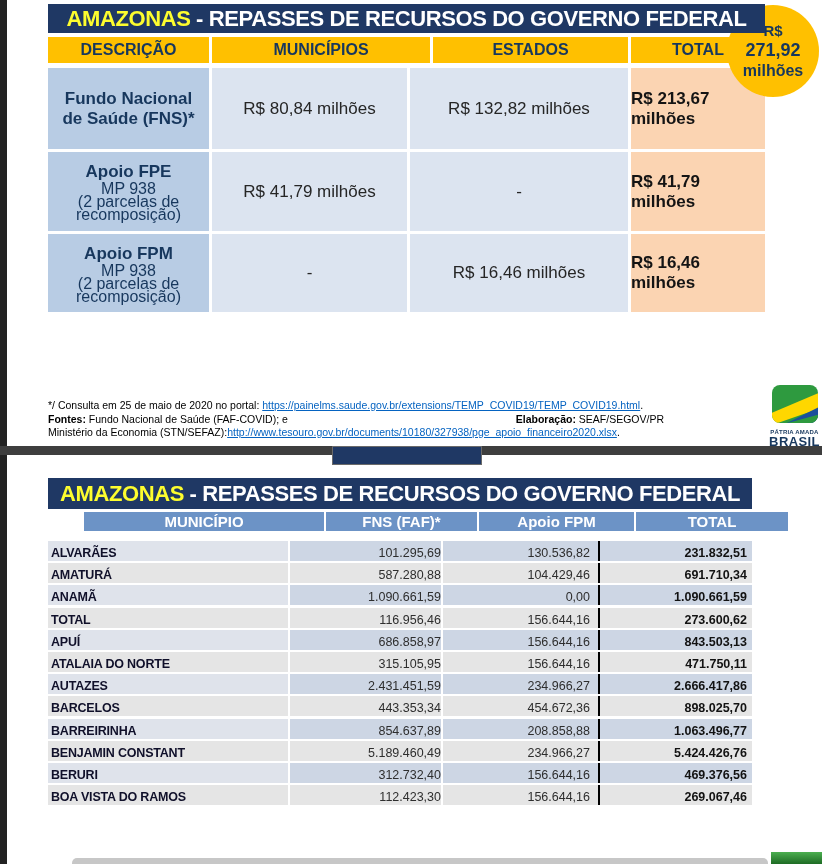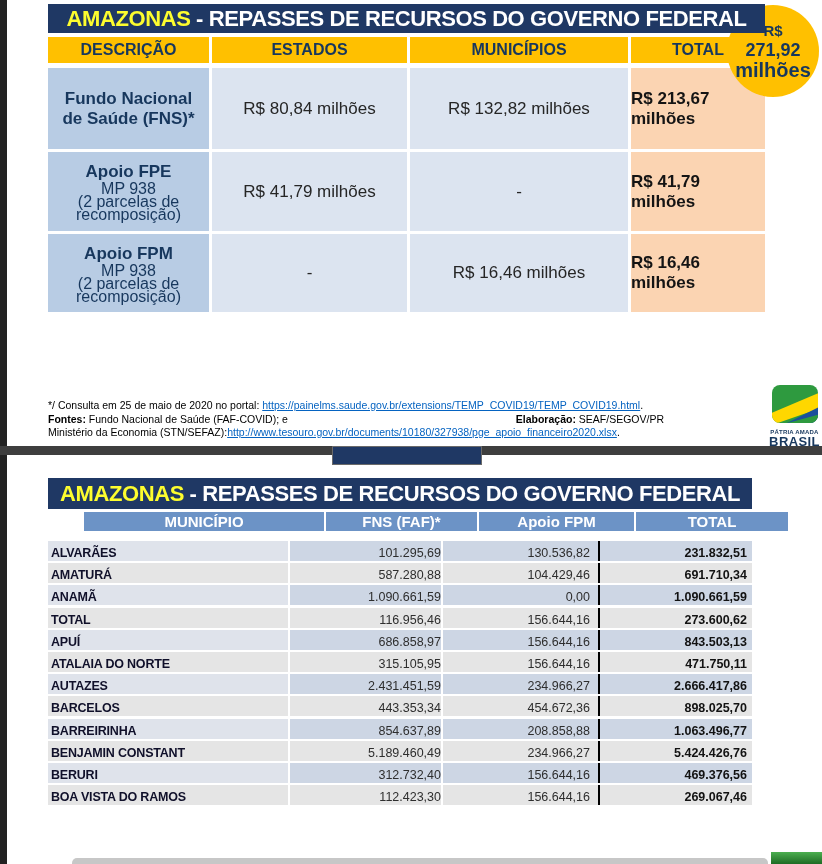--- a/index.html
+++ b/index.html
@@ -33,21 +33,21 @@
   .desc-main{font-weight:bold;font-size:17px;line-height:20px;}
   .desc-sub{font-size:16px;line-height:13px;color:#17375d;}
   .s1row .val{background:#dce4f0;font-size:17px;color:#262626;}
   .s1row .tot{background:#fbd4b2;font-size:17px;font-weight:bold;color:#141414;}
 
   .badge{left:727px;top:5px;width:92px;height:92px;border-radius:50%;background:#ffc000;z-index:1;
     display:flex;flex-direction:column;align-items:center;justify-content:center;color:#17375d;
     font-weight:bold;text-align:center;}
   .badge .b1{font-size:15px;line-height:18px;}
   .badge .b2{font-size:18px;line-height:21px;}
-  .badge .b3{font-size:20px;line-height:19px;}
+  .badge .b3{font-size:16px;line-height:19px;}
 
   .footnote{left:48px;top:399px;width:616px;font-size:10.5px;line-height:13.5px;color:#000;}
   .footnote a{color:#0563c1;text-decoration:underline;}
   .fn-line2{display:flex;justify-content:space-between;}
   .bold{font-weight:bold;}
 
   .gov-logo{left:767px;top:384px;width:55px;height:62px;overflow:hidden;text-align:center;z-index:1;}
   .gov-logo .tagline{font-size:6px;font-weight:bold;color:#17375d;letter-spacing:0.2px;line-height:6px;margin-top:1px;}
   .gov-logo .country{font-size:13px;font-weight:bold;color:#17375d;letter-spacing:0.4px;line-height:13px;}
 
@@ -81,22 +81,22 @@
 <body>
 
 <div class="abs viewer-strip"></div>
 
 <div class="abs s1-title">
   <span class="title-hl">AMAZONAS</span><span> - REPASSES DE RECURSOS DO GOVERNO FEDERAL</span>
 </div>
 
 <div class="abs s1-header">
   <div class="hc w1">DESCRIÇÃO</div>
+  <div class="hc w3">MUNICÍPIOS</div>
   <div class="hc w2">ESTADOS</div>
-  <div class="hc w3">MUNICÍPIOS</div>
   <div class="hc w4">TOTAL</div>
 </div>
 
 <div class="s1row" style="top:68px;height:81px;">
   <div class="c desc w1">
     <div class="desc-main">Fundo Nacional de Saúde (FNS)*</div>
     <div class="desc-sub"></div>
     <div class="desc-sub"></div>
   </div>
   <div class="c val w2">R$ 80,84 milhões</div>

